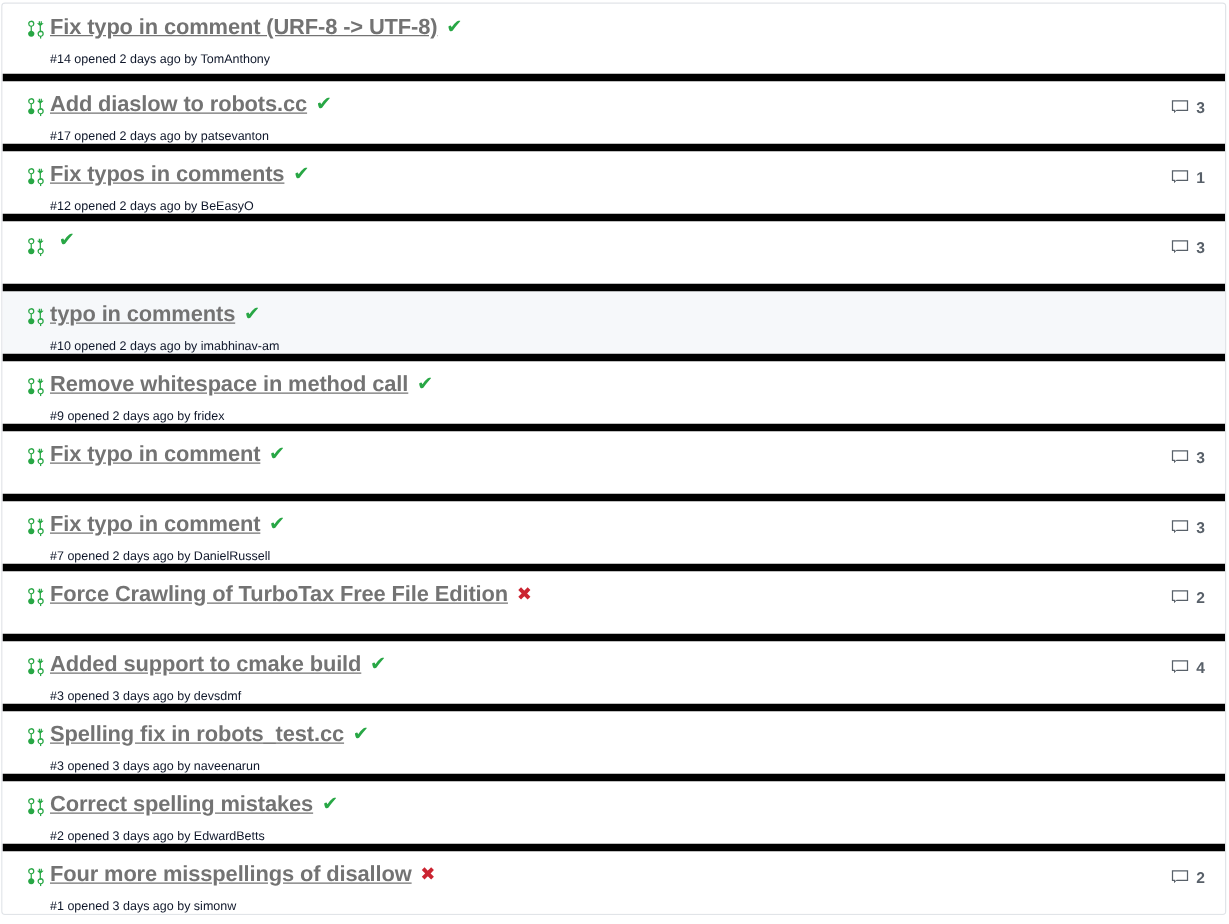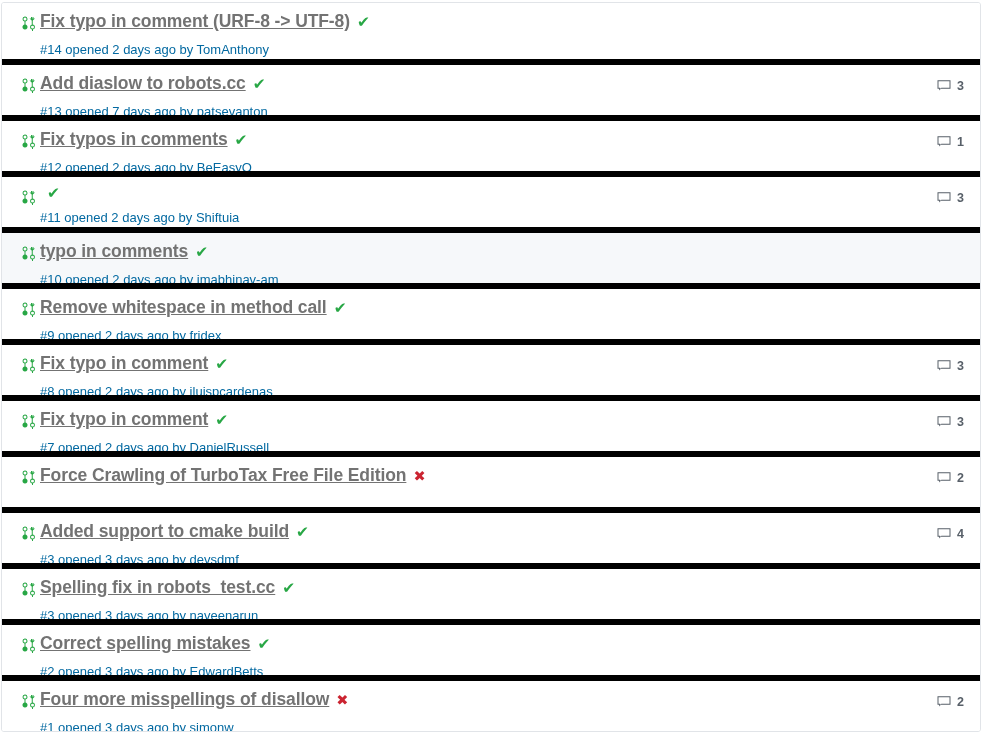--- a/index.html
+++ b/index.html
@@ -91,22 +91,22 @@
     font-size: 15.5px;
     line-height: 1;
     font-weight: bold;
     display: inline-block;
   }
   .state-mark.ok { color: #28a745; }
   .state-mark.fail { color: #cb2431; font-size: 14.5px; }
 
   .pr-meta {
     margin-top: 8px;
-    font-size: 13px;
-    color: #0369a1;
+    font-size: 10px;
+    color: #0f172a;
     line-height: 1.4;
     white-space: nowrap;
   }
 
   
   .row-comments {
     flex: 0 0 auto;
     width: 120px;
     padding-top: 13px;
     padding-right: 16px;
@@ -179,21 +179,21 @@
         <path d="M11.75 5.2v5.6h-1V5.2h1z"></path>
         <path d="M4 2.5a1.5 1.5 0 1 0 0 3 1.5 1.5 0 0 0 0-3zM1.5 4a2.5 2.5 0 1 1 3 2.45v3.1a2.5 2.5 0 1 1-1 0v-3.1A2.5 2.5 0 0 1 1.5 4z"></path>
         <path d="M4 10.5a1.5 1.5 0 1 0 0 3 1.5 1.5 0 0 0 0-3z"></path>
       </svg>
     </div>
     <div class="row-main">
       <div class="pr-title-line">
         <a class="pr-title" href="#">Add diaslow to robots.cc</a>
         <span class="state-mark ok">✔</span>
       </div>
-      <div class="pr-meta">#13 opened 7 days ago by patsevanton</div>
+      <div class="pr-meta">#17 opened 2 days ago by patsevanton</div>
     </div>
     <div class="row-comments">
       <a class="comment-link" href="#">
         <svg class="icon-comment" viewBox="0 0 16 16" aria-hidden="true">
           <path d="M1.5 2.25h13v8.5H4.9L3.2 12.6v-1.85H1.5v-8.5zm1 1v6.5h1.7v1.1l1.15-1.1h8.15v-6.5H2.5z"></path>
         </svg>
         <span class="comment-count">3</span>
       </a>
     </div>
   </div>
@@ -230,21 +230,20 @@
         <path d="M11 3.5V2h-1v1.5H8.5L11.25 6 14 3.5h-1.5V2h-1v1.5H11z"></path>
         <path d="M11.75 5.2v5.6h-1V5.2h1z"></path>
         <path d="M4 2.5a1.5 1.5 0 1 0 0 3 1.5 1.5 0 0 0 0-3zM1.5 4a2.5 2.5 0 1 1 3 2.45v3.1a2.5 2.5 0 1 1-1 0v-3.1A2.5 2.5 0 0 1 1.5 4z"></path>
         <path d="M4 10.5a1.5 1.5 0 1 0 0 3 1.5 1.5 0 0 0 0-3z"></path>
       </svg>
     </div>
     <div class="row-main">
       <div class="pr-title-line">
         <span class="state-mark ok">✔</span>
       </div>
-      <div class="pr-meta">#11 opened 2 days ago by Shiftuia</div>
     </div>
     <div class="row-comments">
       <a class="comment-link" href="#">
         <svg class="icon-comment" viewBox="0 0 16 16" aria-hidden="true">
           <path d="M1.5 2.25h13v8.5H4.9L3.2 12.6v-1.85H1.5v-8.5zm1 1v6.5h1.7v1.1l1.15-1.1h8.15v-6.5H2.5z"></path>
         </svg>
         <span class="comment-count">3</span>
       </a>
     </div>
   </div>
@@ -308,21 +307,20 @@
         <path d="M11.75 5.2v5.6h-1V5.2h1z"></path>
         <path d="M4 2.5a1.5 1.5 0 1 0 0 3 1.5 1.5 0 0 0 0-3zM1.5 4a2.5 2.5 0 1 1 3 2.45v3.1a2.5 2.5 0 1 1-1 0v-3.1A2.5 2.5 0 0 1 1.5 4z"></path>
         <path d="M4 10.5a1.5 1.5 0 1 0 0 3 1.5 1.5 0 0 0 0-3z"></path>
       </svg>
     </div>
     <div class="row-main">
       <div class="pr-title-line">
         <a class="pr-title" href="#">Fix typo in comment</a>
         <span class="state-mark ok">✔</span>
       </div>
-      <div class="pr-meta">#8 opened 2 days ago by jluispcardenas</div>
     </div>
     <div class="row-comments">
       <a class="comment-link" href="#">
         <svg class="icon-comment" viewBox="0 0 16 16" aria-hidden="true">
           <path d="M1.5 2.25h13v8.5H4.9L3.2 12.6v-1.85H1.5v-8.5zm1 1v6.5h1.7v1.1l1.15-1.1h8.15v-6.5H2.5z"></path>
         </svg>
         <span class="comment-count">3</span>
       </a>
     </div>
   </div>

